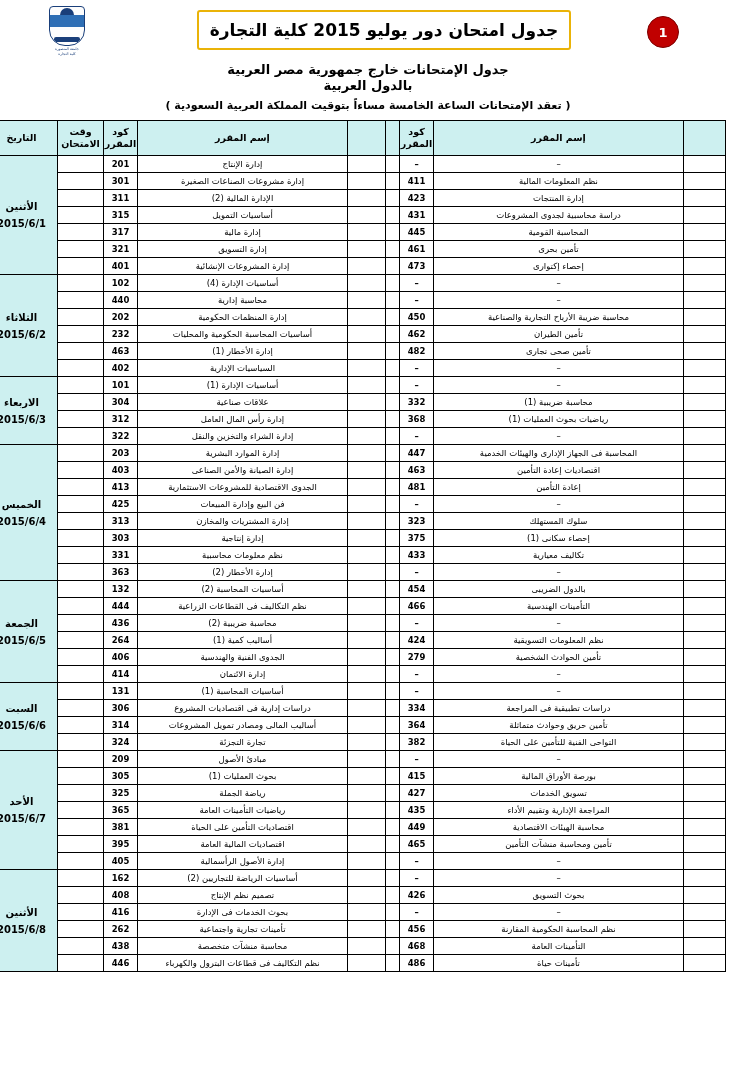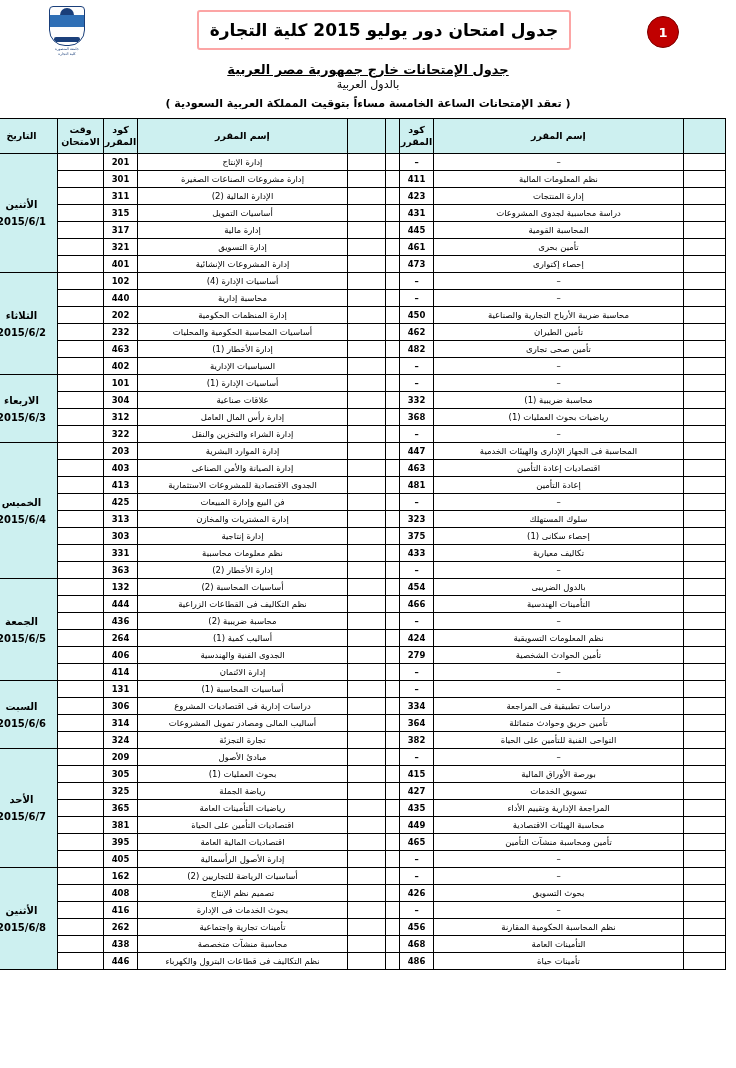--- a/index.html
+++ b/index.html
@@ -43,21 +43,21 @@
     align-items: center;
     justify-content: center;
     border: 1px solid #7d0000;
   }
   .title-box {
     position: absolute;
     right: 155px;
     top: 10px;
     width: 370px;
     height: 36px;
-    border: 2px solid #fca5a5;
+    border: 2px solid #eab308;
     border-radius: 3px;
     display: flex;
     align-items: center;
     justify-content: center;
     background: #fff;
   }
   .title-box .title-text {
     font-size: 17px;
     font-weight: bold;
     letter-spacing: 0px;
@@ -114,25 +114,24 @@
 
   
   .subtitles {
     text-align: center;
     margin-top: 4px;
   }
   .subtitle-1 {
     font-size: 13px;
     font-weight: bold;
     margin: 4px 0 1px;
-    text-decoration: underline;
   }
   .subtitle-2 {
-    font-size: 11px;
-    font-weight: normal;
+    font-size: 13px;
+    font-weight: bold;
     margin: 1px 0 6px;
   }
   .subtitle-3 {
     font-size: 11px;
     font-weight: bold;
     margin: 6px 0 8px;
   }
 
   
   table.schedule {

